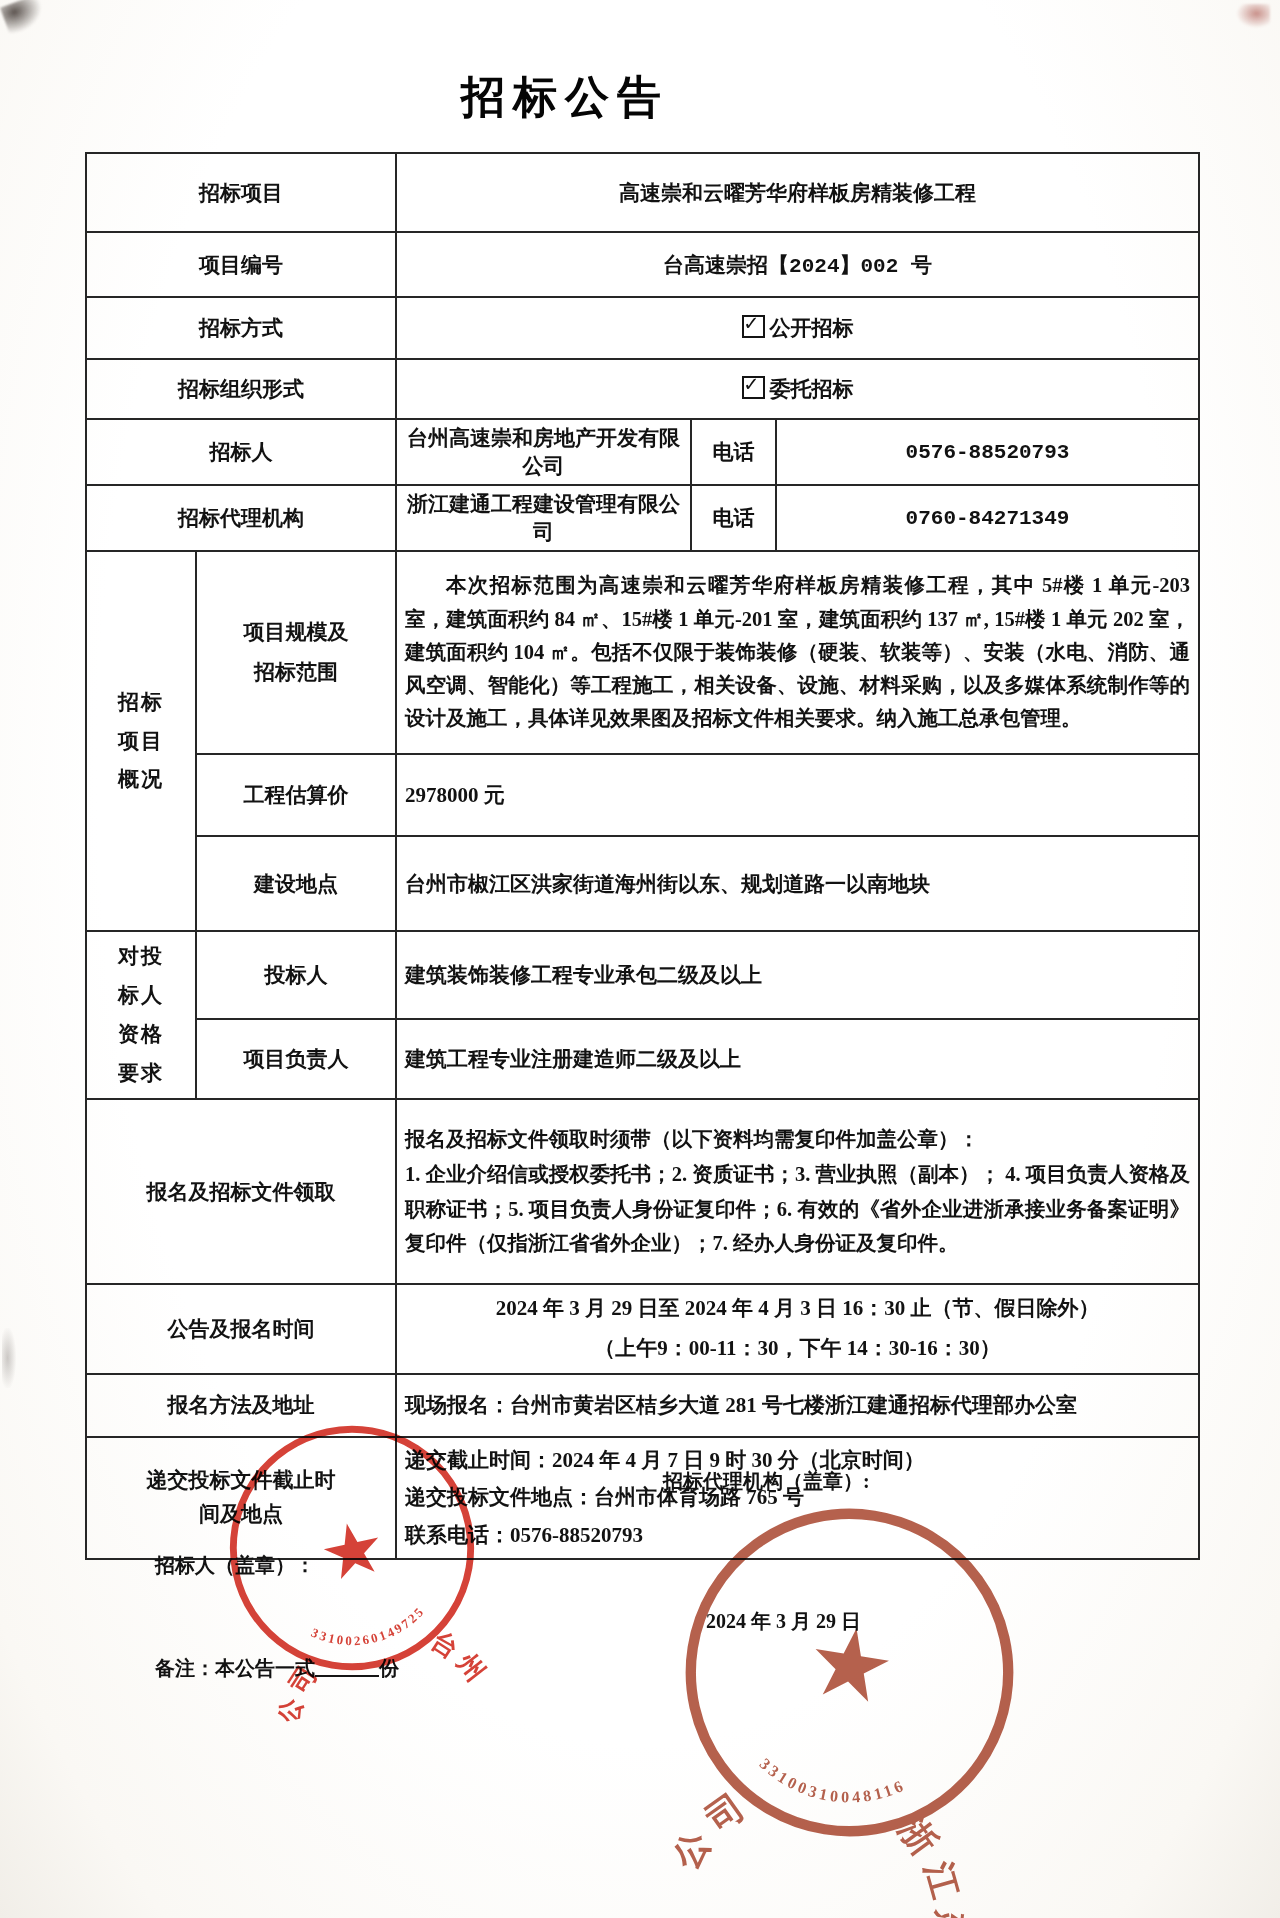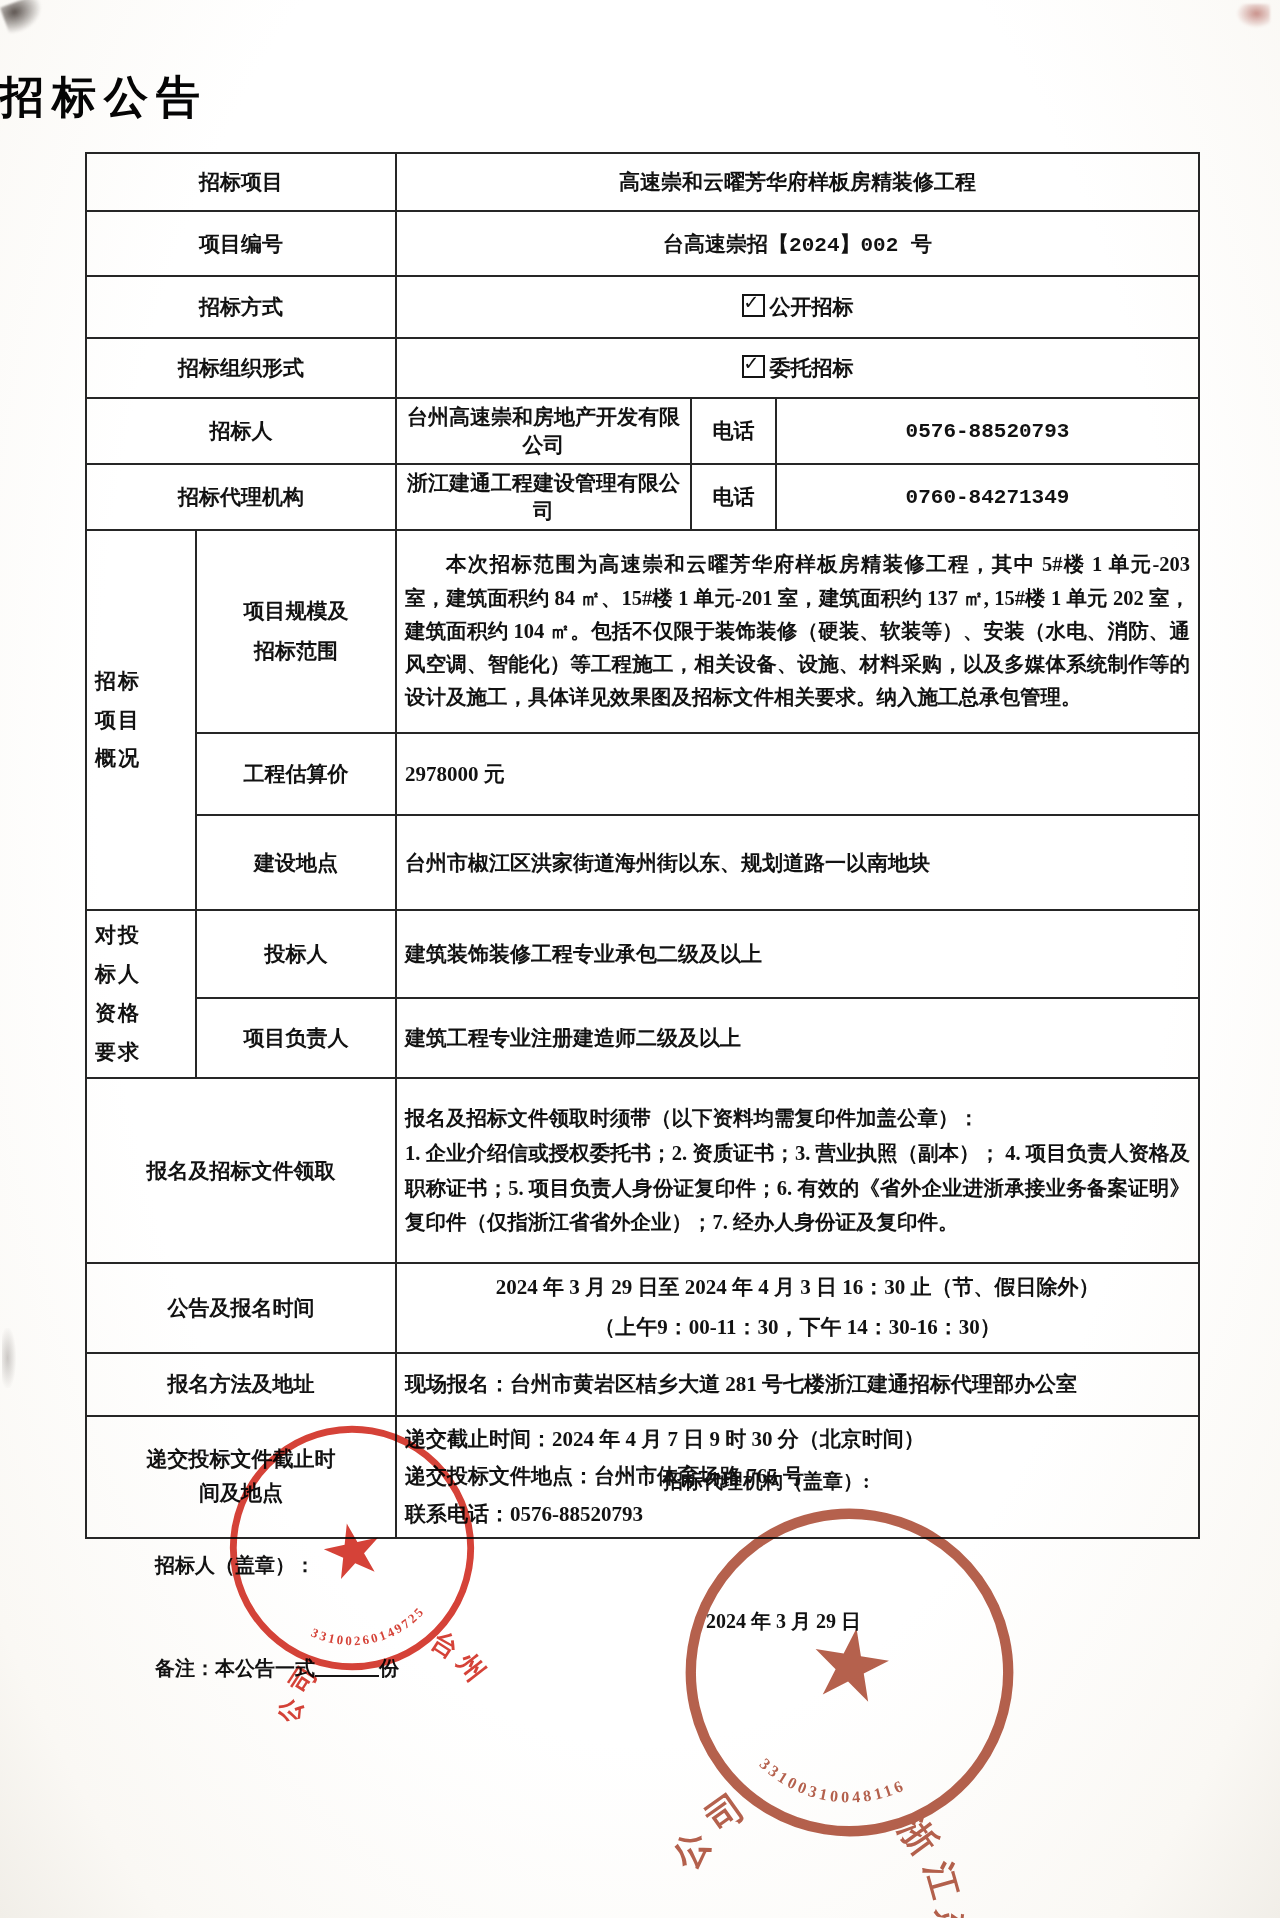--- a/index.html
+++ b/index.html
@@ -8,37 +8,37 @@
     width:1280px;height:1918px;
     margin:0 auto;
     background:
       radial-gradient(ellipse at 50% 40%, #ffffff 60%, #faf8f4 88%, #f1eee8 100%);
     font-family:"Liberation Serif","DejaVu Serif",serif;
     color:#101010;
     overflow:hidden;
   }
   .doc-title{
     position:absolute;left:0;top:68px;width:1130px;
-    margin:0;
+    margin:0;text-align:center;
     font-size:44px;font-weight:800;letter-spacing:8px;color:#050505;
   }
   table.doc-table{
     position:absolute;left:85px;top:152px;width:1113px;
     border-collapse:collapse;table-layout:fixed;
   }
   .doc-table td{
     border:2px solid #262626;
     font-size:21px;font-weight:700;color:#121212;
     padding:4px 8px;
     overflow:hidden;
   }
   .lab{text-align:center;}
   .val-c{text-align:center;font-family:Liberation Mono, monospace;}
   .val-l{text-align:left;padding-left:16px;}
-  .vert{text-align:left;vertical-align:middle;}
+  .vert{text-align:center;vertical-align:middle;}
   .vert span{display:inline-block;max-width:48px;line-height:1.85;letter-spacing:2px;}
   .sub{text-align:center;}
   .sub .narrow{display:inline-block;max-width:116px;line-height:1.9;}
   .scope-cell{padding:8px 16px 8px 16px;}
   .scope-cell p{margin:0;text-indent:2em;text-align:justify;line-height:1.62;font-size:20.5px;}
   .pickup-cell{padding:8px 16px;}
   .pickup-cell div{line-height:1.7;text-align:justify;font-size:20.5px;}
   .announce-cell div{text-align:center;line-height:1.9;}
   .deadline-cell{padding:6px 14px;vertical-align:middle;}
   .deadline-cell div{line-height:1.78;text-align:left;}
@@ -70,21 +70,21 @@
   <table class="doc-table">
     <colgroup>
       <col style="width:110px">
         <col style="width:200px">
       <col style="width:295px">
         <col style="width:85px">
         <col style="width:423px">
     </colgroup>
 
     <tbody>
-        <tr style="height:58px">
+        <tr style="height:79px">
       <td class="lab" colspan="2">招标项目</td>
       <td class="val-c" colspan="3">高速崇和云曜芳华府样板房精装修工程</td>
     </tr>
 
     <tr style="height:65px">
       <td class="lab" colspan="2">项目编号</td>
       <td class="val-c" colspan="3">台高速崇招【2024】002 号</td>
     </tr>
 
     <tr style="height:62px">

